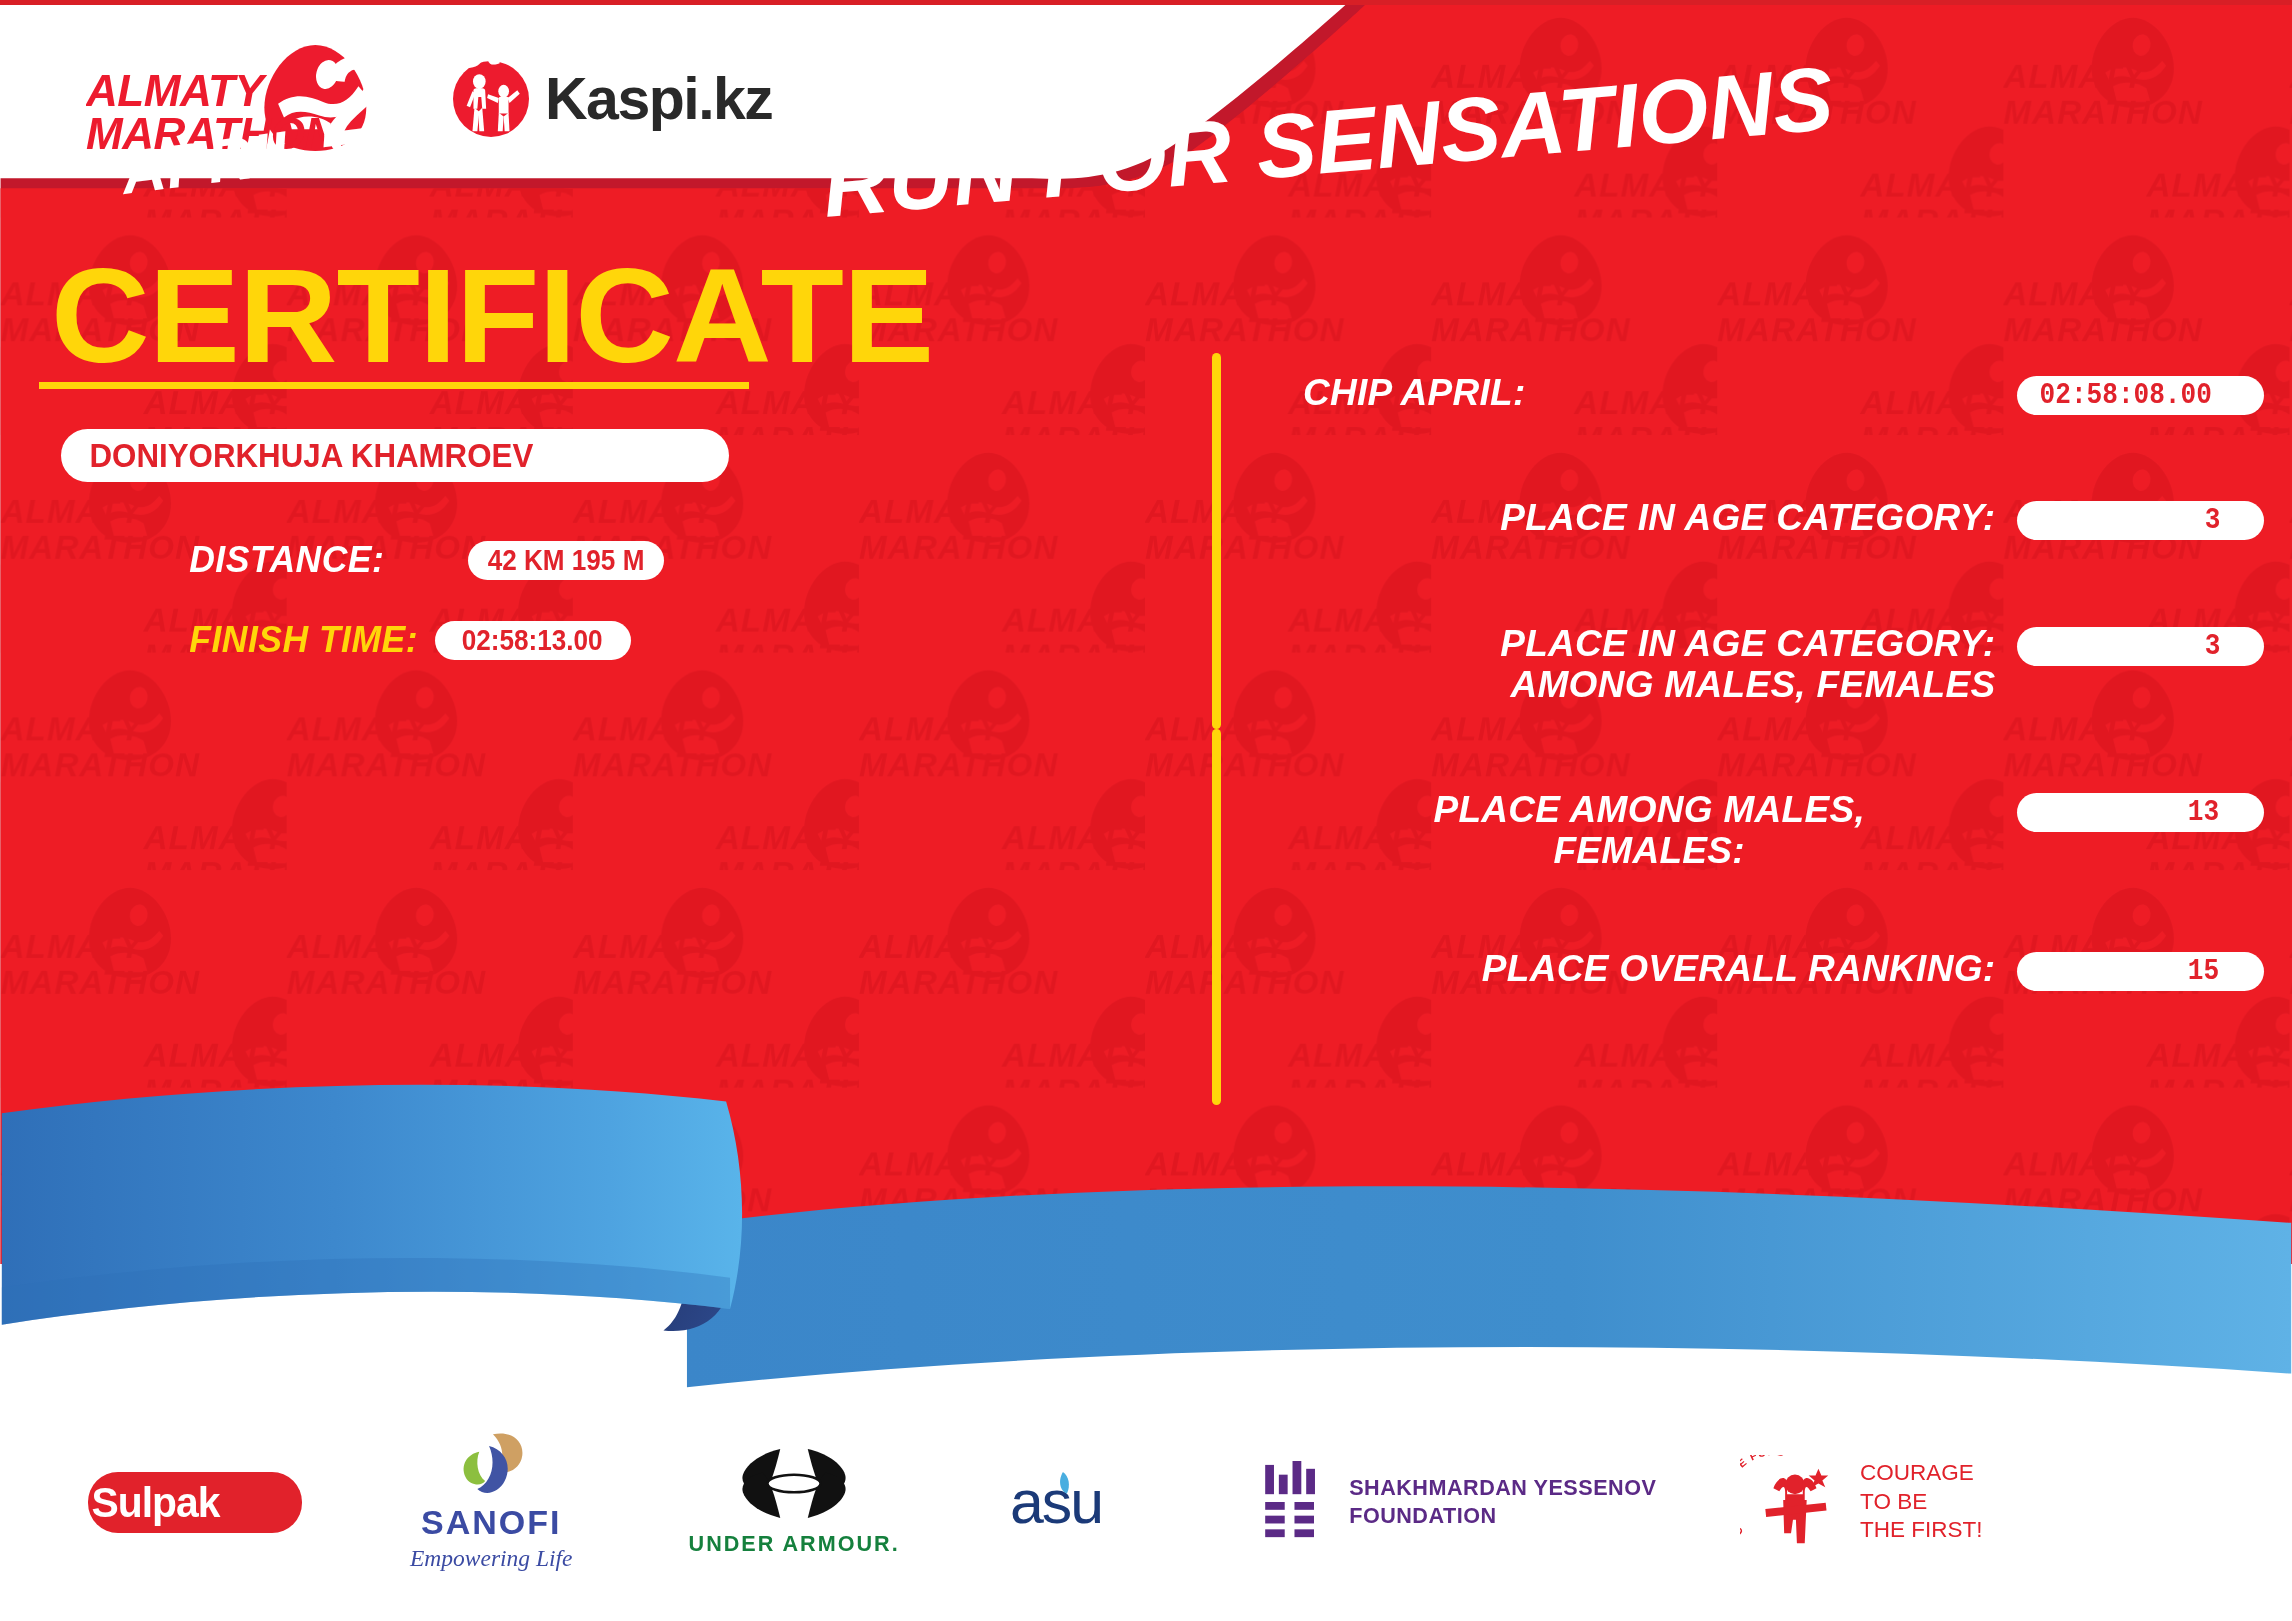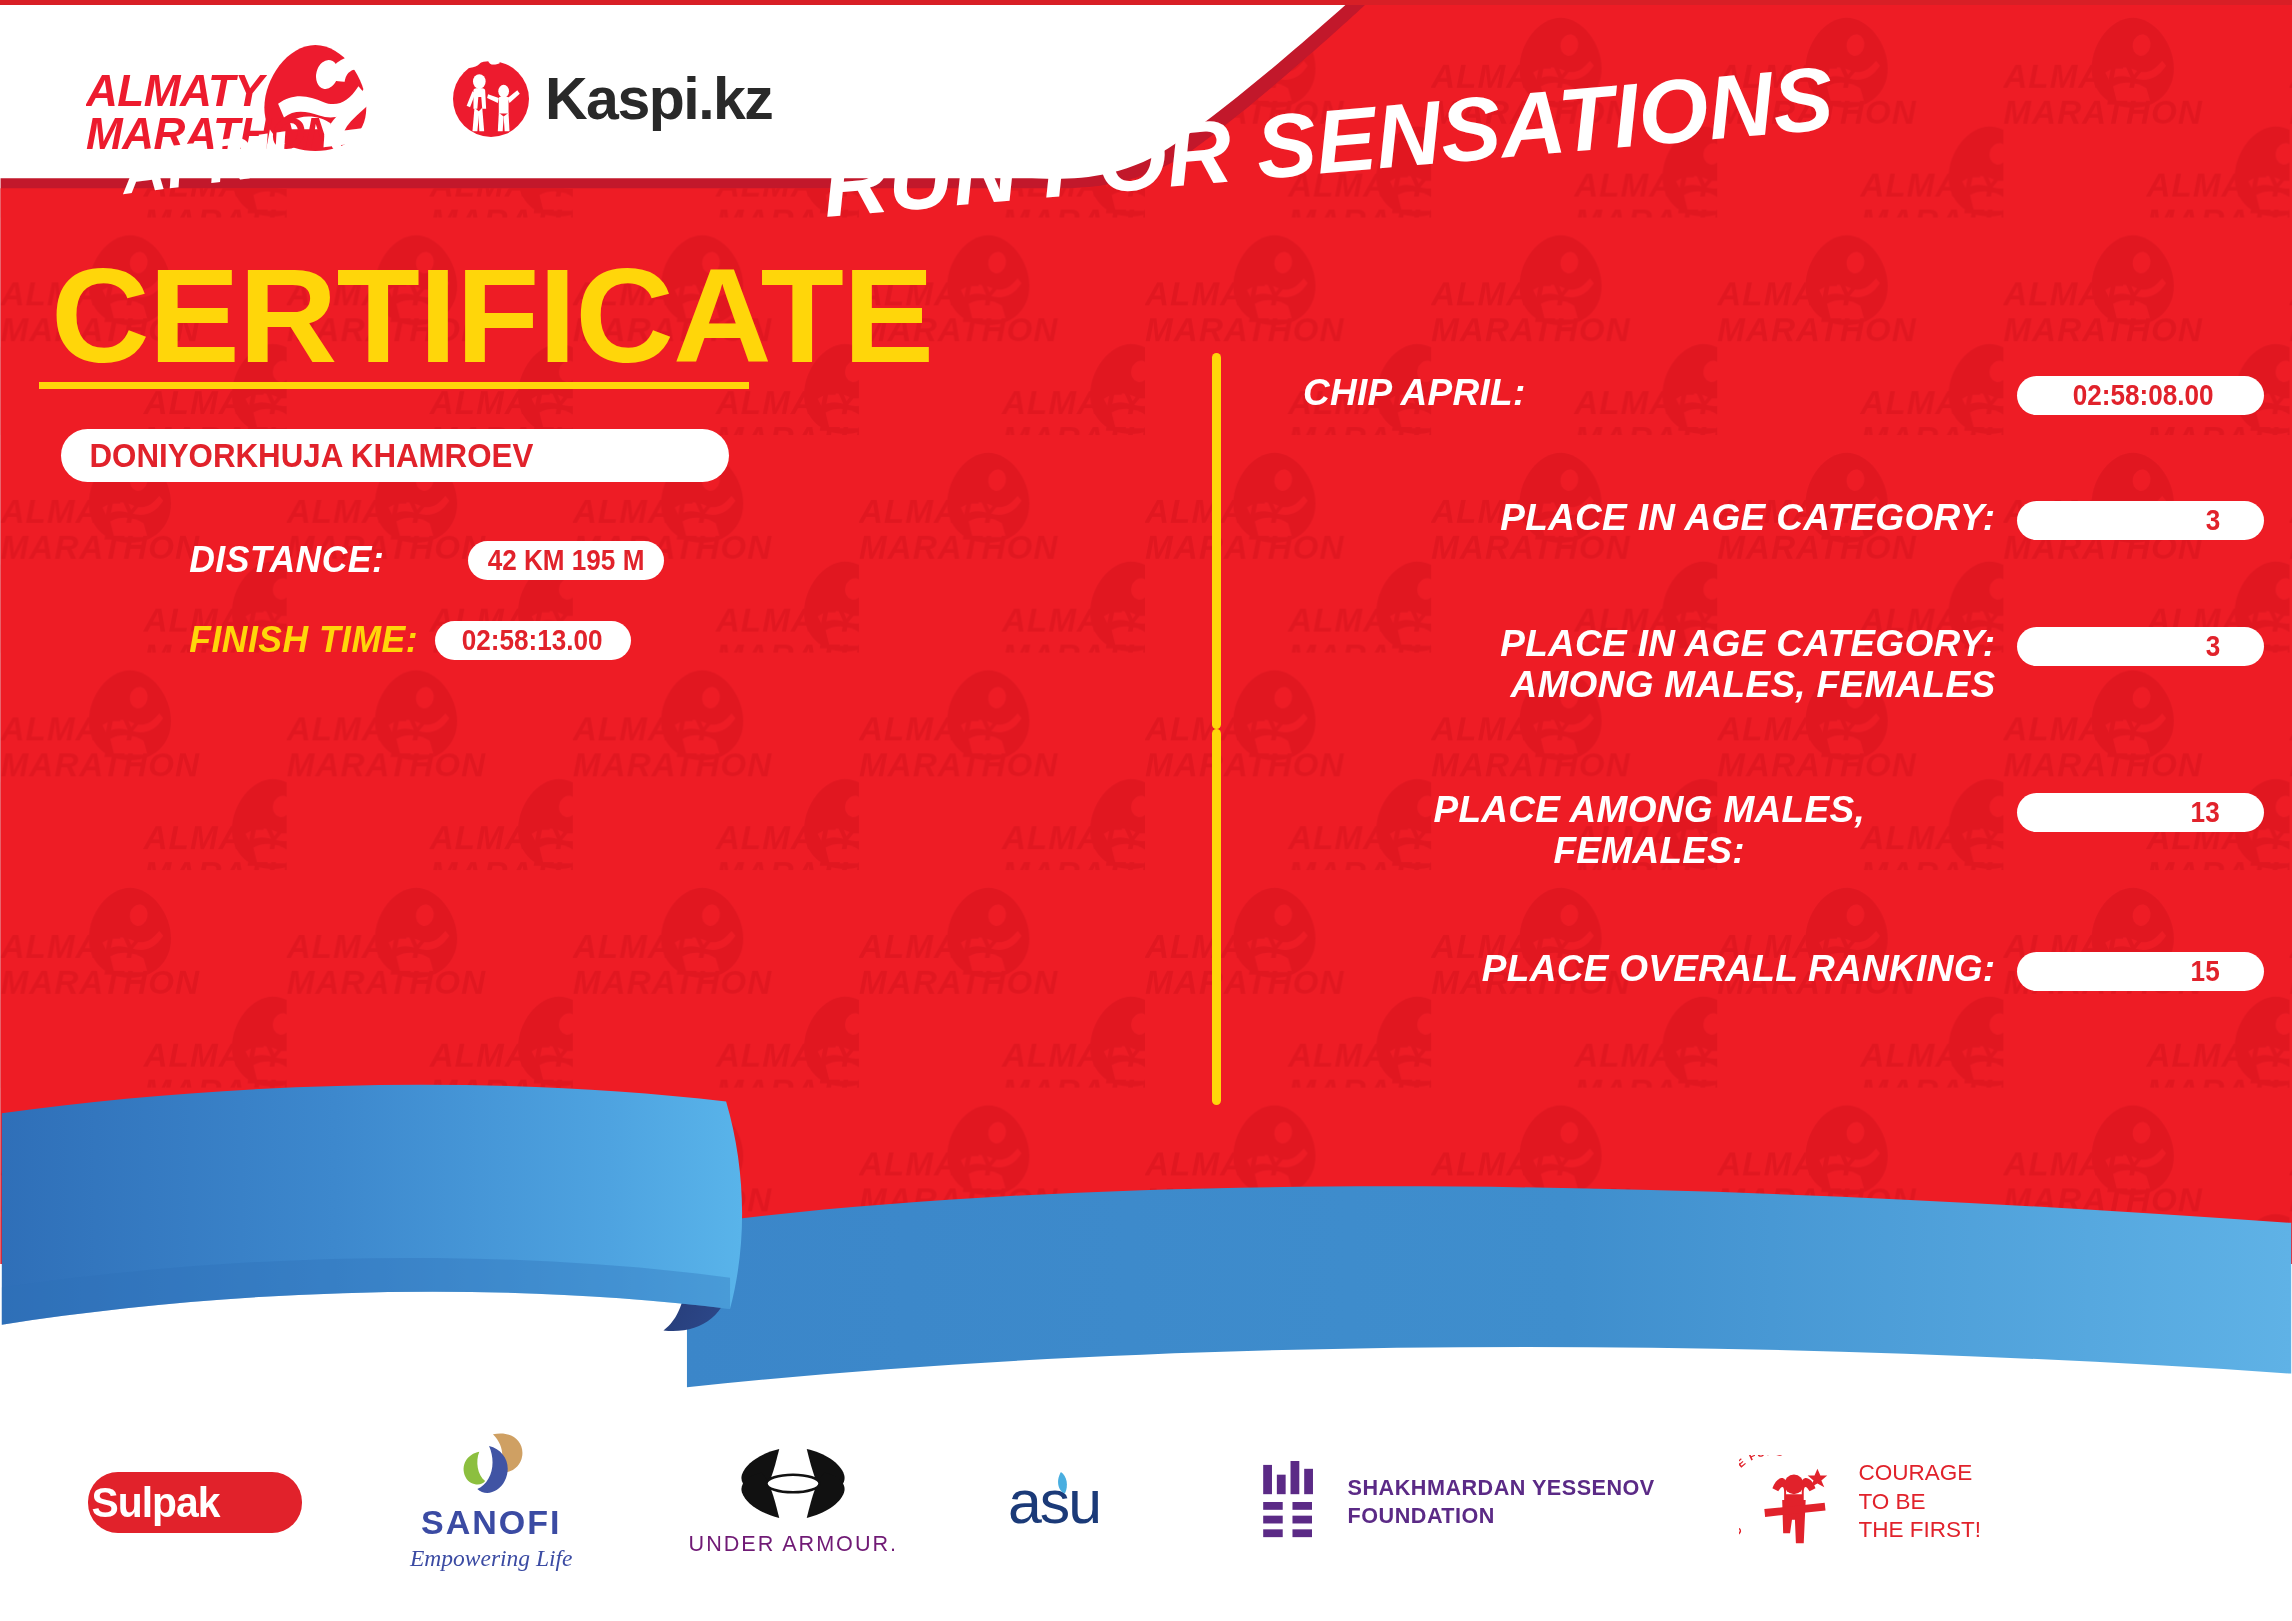--- a/index.html
+++ b/index.html
@@ -157,20 +157,21 @@
     padding-right:21.6px;
     transform-origin:right top;
   }
   .rpill {
     flex:0 0 auto;
     width:247px; height:39px;
     background:#ffffff; border-radius:21.6px;
     display:flex; align-items:center; justify-content:flex-end;
     padding-right:43px;
     margin-top:3.9px;
+    font-family:Liberation Mono, monospace;
   }
   .rvalue {
     font-size:29px; font-weight:bold; color:#e1222b;
     letter-spacing:0px; transform:scaleX(0.9);
   }
 
   #rrow-0 { top:0px; }
   #rrow-0 .rlabel { text-align:left; padding-left:29px; }
   #rrow-1 { top:125px; }
   #rrow-2 { top:251px; }
@@ -264,21 +265,21 @@
   }
   .oriflame-sub .rule { height:1.5px; background:#1a1a1a; width:53px; }
   .oriflame-sweden {
     font-size:17.6px; color:#1a1a1a; letter-spacing:7.8px;
   }
 
   
   #sp-ua { margin-left:116px; flex-direction:column; }
   .ua-mark { width:114px; height:73px; }
   .ua-word {
-    font-size:21.6px; font-weight:normal; color:#701a75;
+    font-size:21.6px; font-weight:bold; color:#15803d;
     letter-spacing:2px; margin-top:11.8px;
   }
 
   
   #sp-asu { margin-left:110px; }
   .asu-mark { width:153px; height:73px; }
 
   
   #sp-yessenov { margin-left:100px; gap:25.5px; }
   .yes-mark { width:61px; height:82px; }

